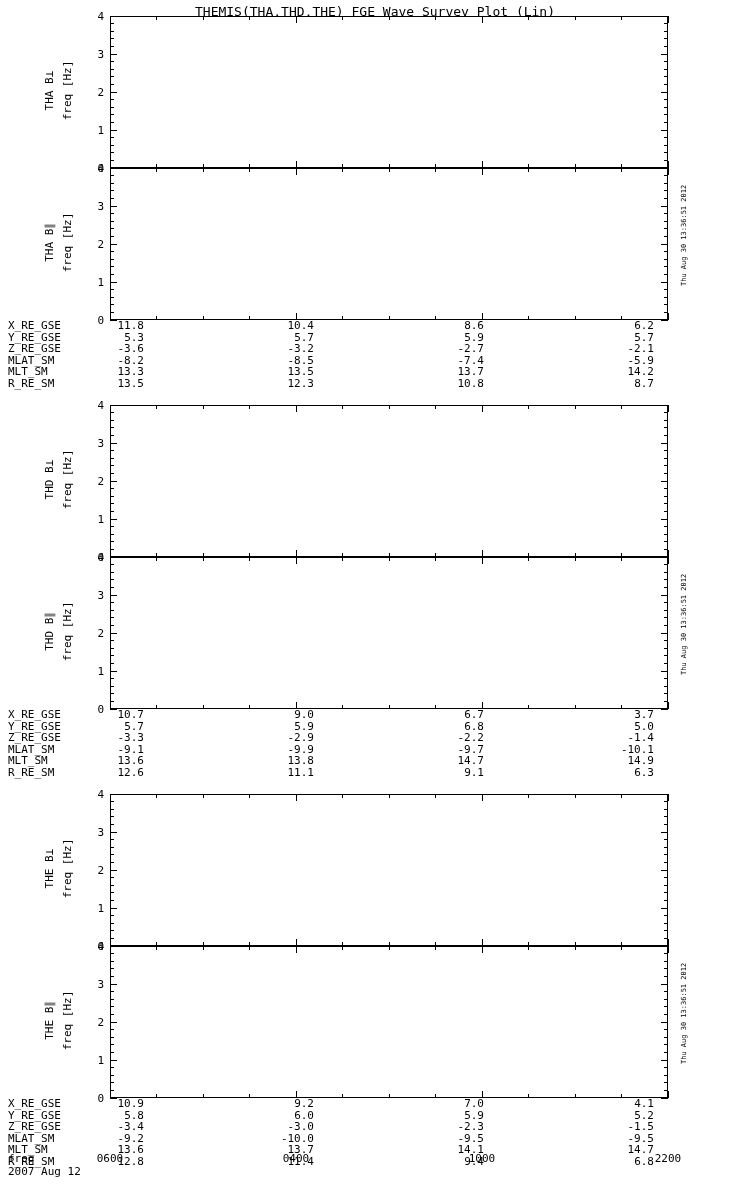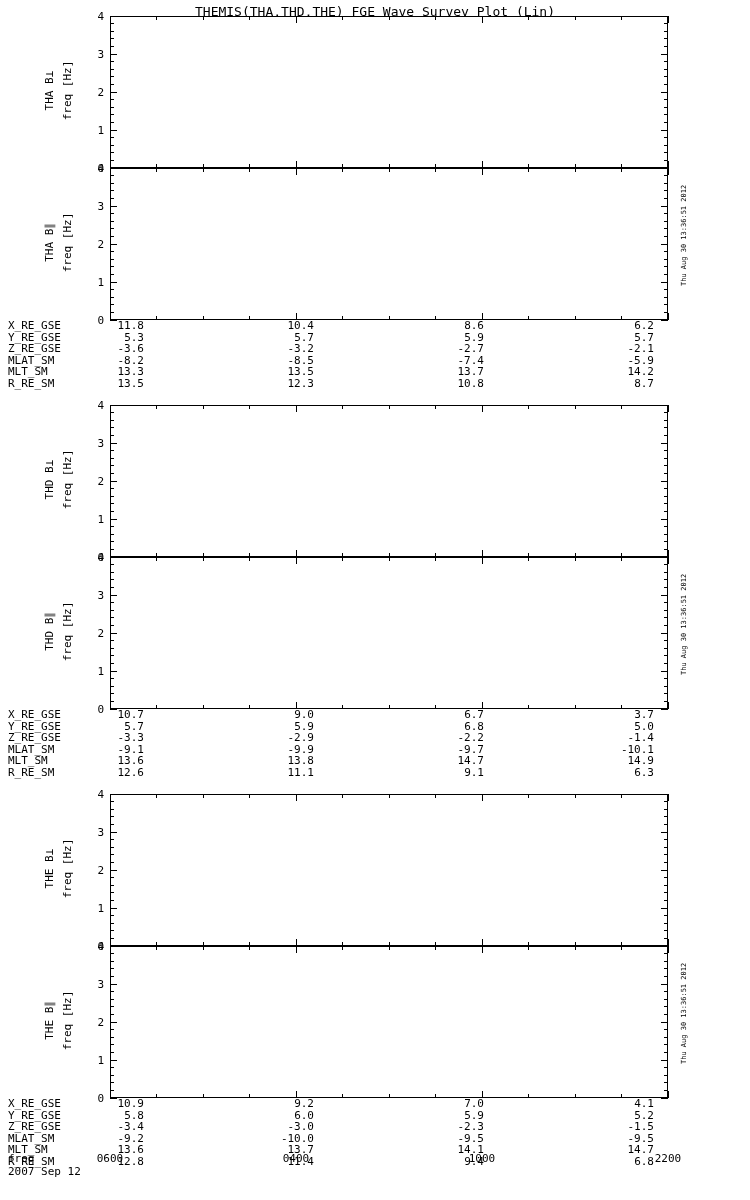--- a/index.html
+++ b/index.html
@@ -512,15 +512,15 @@
       <div class="vlabel" style="left: 680px; top: 675px;">Thu Aug 30 13:36:51 2012</div>
       <div class="vlabel" style="left: 680px; top: 1064px;">Thu Aug 30 13:36:51 2012</div>
       <div class="annot-block" style="left: 8px; top: 320px; width: 742px;"><div class="annot-row"><div class="annot-name">X_RE_GSE</div><div class="annot-v" style="left: 72px;">11.8</div><div class="annot-v" style="left: 242px;">10.4</div><div class="annot-v" style="left: 412px;">8.6</div><div class="annot-v" style="left: 582px;">6.2</div></div><div class="annot-row"><div class="annot-name">Y_RE_GSE</div><div class="annot-v" style="left: 72px;">5.3</div><div class="annot-v" style="left: 242px;">5.7</div><div class="annot-v" style="left: 412px;">5.9</div><div class="annot-v" style="left: 582px;">5.7</div></div><div class="annot-row"><div class="annot-name">Z_RE_GSE</div><div class="annot-v" style="left: 72px;">-3.6</div><div class="annot-v" style="left: 242px;">-3.2</div><div class="annot-v" style="left: 412px;">-2.7</div><div class="annot-v" style="left: 582px;">-2.1</div></div><div class="annot-row"><div class="annot-name">MLAT_SM</div><div class="annot-v" style="left: 72px;">-8.2</div><div class="annot-v" style="left: 242px;">-8.5</div><div class="annot-v" style="left: 412px;">-7.4</div><div class="annot-v" style="left: 582px;">-5.9</div></div><div class="annot-row"><div class="annot-name">MLT_SM</div><div class="annot-v" style="left: 72px;">13.3</div><div class="annot-v" style="left: 242px;">13.5</div><div class="annot-v" style="left: 412px;">13.7</div><div class="annot-v" style="left: 582px;">14.2</div></div><div class="annot-row"><div class="annot-name">R_RE_SM</div><div class="annot-v" style="left: 72px;">13.5</div><div class="annot-v" style="left: 242px;">12.3</div><div class="annot-v" style="left: 412px;">10.8</div><div class="annot-v" style="left: 582px;">8.7</div></div></div>
       <div class="annot-block" style="left: 8px; top: 709px; width: 742px;"><div class="annot-row"><div class="annot-name">X_RE_GSE</div><div class="annot-v" style="left: 72px;">10.7</div><div class="annot-v" style="left: 242px;">9.0</div><div class="annot-v" style="left: 412px;">6.7</div><div class="annot-v" style="left: 582px;">3.7</div></div><div class="annot-row"><div class="annot-name">Y_RE_GSE</div><div class="annot-v" style="left: 72px;">5.7</div><div class="annot-v" style="left: 242px;">5.9</div><div class="annot-v" style="left: 412px;">6.8</div><div class="annot-v" style="left: 582px;">5.0</div></div><div class="annot-row"><div class="annot-name">Z_RE_GSE</div><div class="annot-v" style="left: 72px;">-3.3</div><div class="annot-v" style="left: 242px;">-2.9</div><div class="annot-v" style="left: 412px;">-2.2</div><div class="annot-v" style="left: 582px;">-1.4</div></div><div class="annot-row"><div class="annot-name">MLAT_SM</div><div class="annot-v" style="left: 72px;">-9.1</div><div class="annot-v" style="left: 242px;">-9.9</div><div class="annot-v" style="left: 412px;">-9.7</div><div class="annot-v" style="left: 582px;">-10.1</div></div><div class="annot-row"><div class="annot-name">MLT_SM</div><div class="annot-v" style="left: 72px;">13.6</div><div class="annot-v" style="left: 242px;">13.8</div><div class="annot-v" style="left: 412px;">14.7</div><div class="annot-v" style="left: 582px;">14.9</div></div><div class="annot-row"><div class="annot-name">R_RE_SM</div><div class="annot-v" style="left: 72px;">12.6</div><div class="annot-v" style="left: 242px;">11.1</div><div class="annot-v" style="left: 412px;">9.1</div><div class="annot-v" style="left: 582px;">6.3</div></div></div>
       <div class="annot-block" style="left: 8px; top: 1098px; width: 742px;"><div class="annot-row"><div class="annot-name">X_RE_GSE</div><div class="annot-v" style="left: 72px;">10.9</div><div class="annot-v" style="left: 242px;">9.2</div><div class="annot-v" style="left: 412px;">7.0</div><div class="annot-v" style="left: 582px;">4.1</div></div><div class="annot-row"><div class="annot-name">Y_RE_GSE</div><div class="annot-v" style="left: 72px;">5.8</div><div class="annot-v" style="left: 242px;">6.0</div><div class="annot-v" style="left: 412px;">5.9</div><div class="annot-v" style="left: 582px;">5.2</div></div><div class="annot-row"><div class="annot-name">Z_RE_GSE</div><div class="annot-v" style="left: 72px;">-3.4</div><div class="annot-v" style="left: 242px;">-3.0</div><div class="annot-v" style="left: 412px;">-2.3</div><div class="annot-v" style="left: 582px;">-1.5</div></div><div class="annot-row"><div class="annot-name">MLAT_SM</div><div class="annot-v" style="left: 72px;">-9.2</div><div class="annot-v" style="left: 242px;">-10.0</div><div class="annot-v" style="left: 412px;">-9.5</div><div class="annot-v" style="left: 582px;">-9.5</div></div><div class="annot-row"><div class="annot-name">MLT_SM</div><div class="annot-v" style="left: 72px;">13.6</div><div class="annot-v" style="left: 242px;">13.7</div><div class="annot-v" style="left: 412px;">14.1</div><div class="annot-v" style="left: 582px;">14.7</div></div><div class="annot-row"><div class="annot-name">R_RE_SM</div><div class="annot-v" style="left: 72px;">12.8</div><div class="annot-v" style="left: 242px;">11.4</div><div class="annot-v" style="left: 412px;">9.4</div><div class="annot-v" style="left: 582px;">6.8</div></div></div>
       <div class="xnum" style="left: 80px; top: 1152px;">0600</div>
       <div class="xnum" style="left: 266px; top: 1152px;">0400</div>
       <div class="xnum" style="left: 452px; top: 1152px;">1000</div>
       <div class="xnum" style="left: 638px; top: 1152px;">2200</div>
       <div class="footer" style="left: 8px; top: 1152px;">freq</div>
-      <div class="footer" style="left: 8px; top: 1165px;">2007 Sep 12</div>
+      <div class="footer" style="left: 8px; top: 1165px;">2007 Aug 12</div>
     </div>
 </div>
 
 </body></html>

